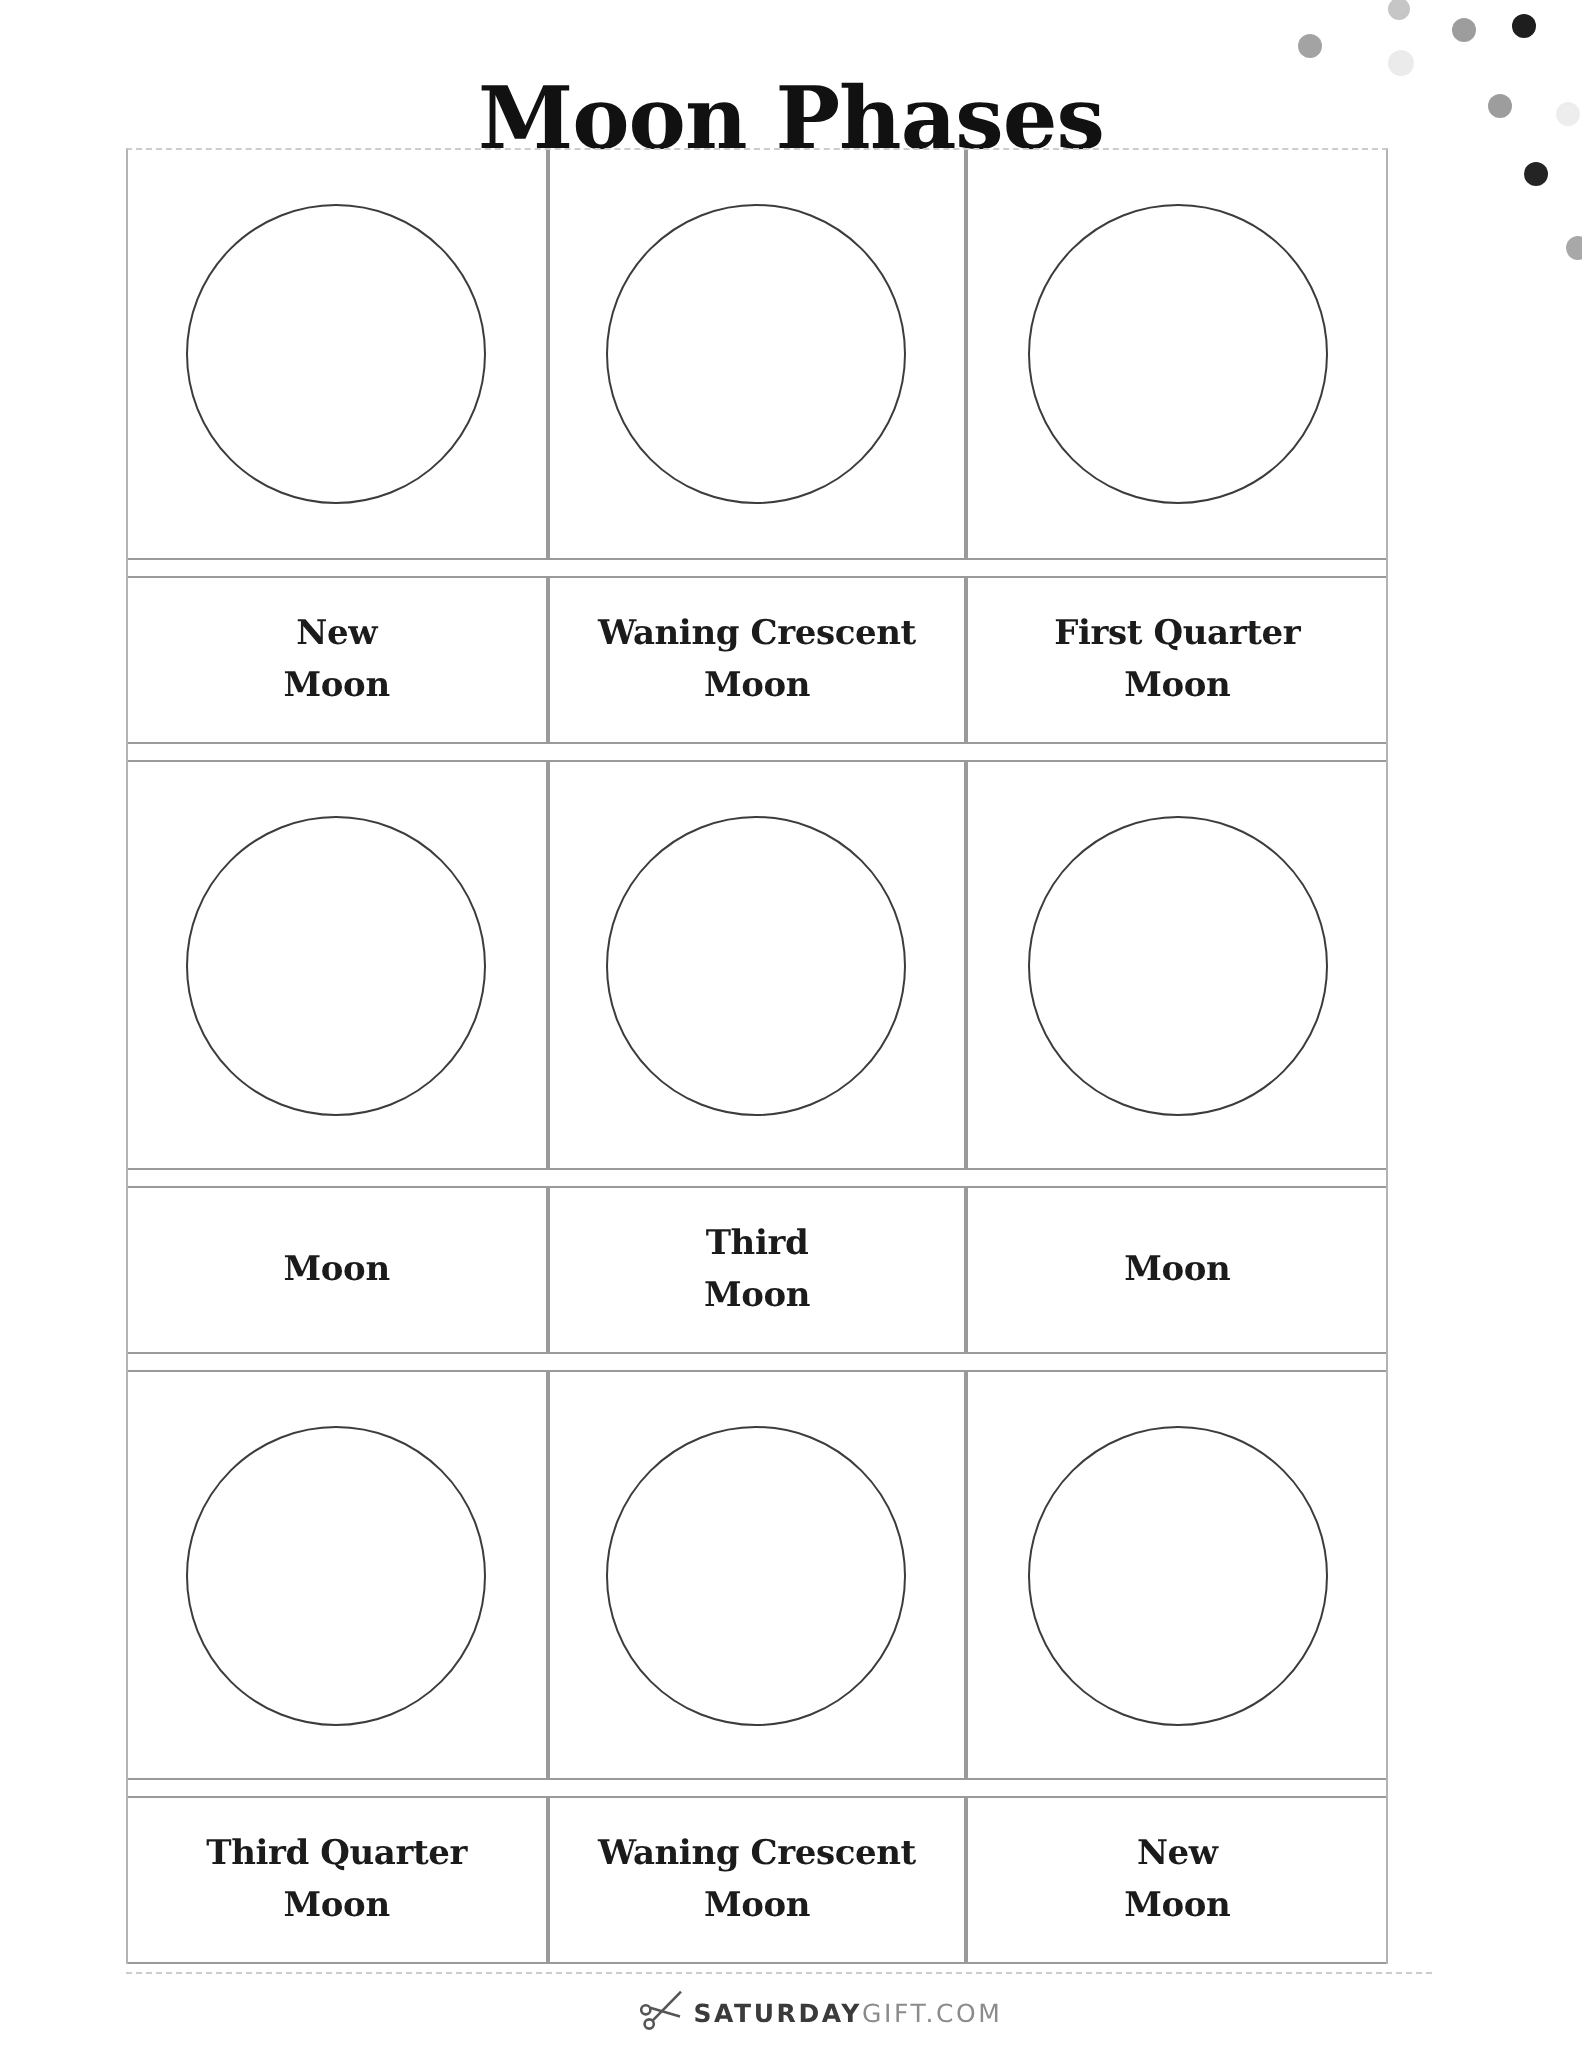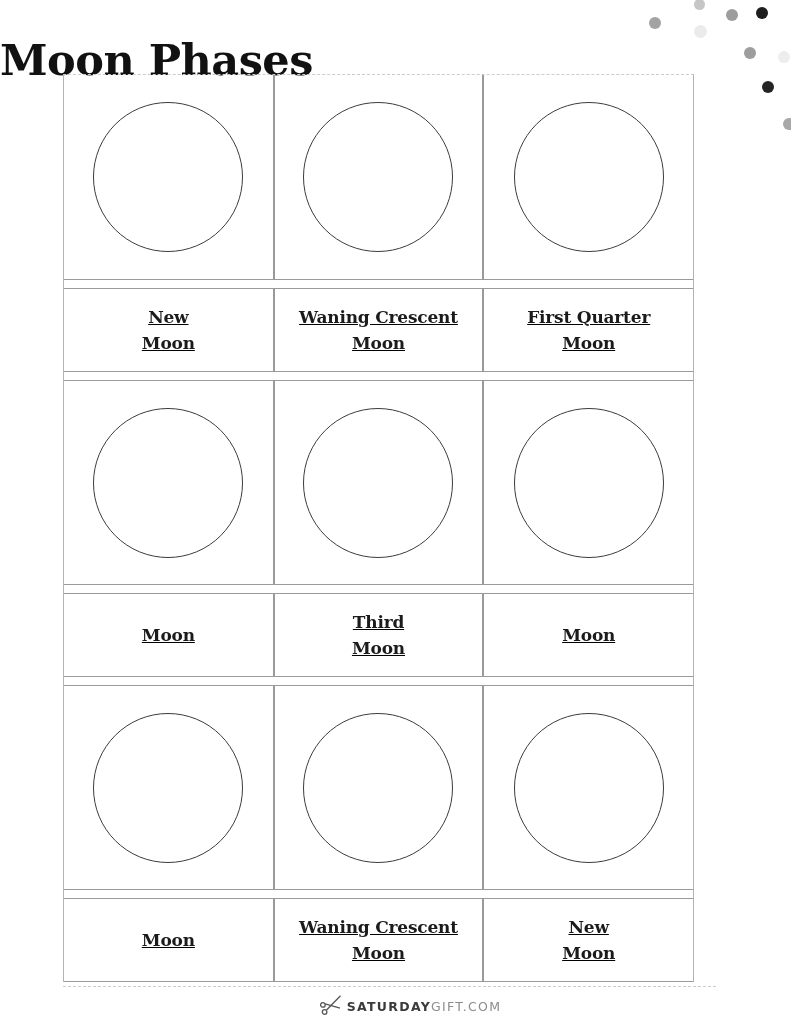--- a/index.html
+++ b/index.html
@@ -14,21 +14,21 @@
     overflow: hidden;
     font-family: "DejaVu Serif", serif;
   }
 
   
   .title {
     position: absolute;
     top: 2px;
     left: 0;
     right: 0;
-    text-align: left;
+    text-align: center;
     font-family: "DejaVu Serif", serif;
     font-weight: 700;
     font-size: 43px;
     letter-spacing: -0.5px;
     color: var(--title-text, #111);
     line-height: 58px;
   }
 
   
   .confetti {
@@ -49,21 +49,20 @@
     width: 631px;
     height: 908px;
     box-sizing: border-box;
     border-left: 1px solid var(--outer-border, #b3b3b3);
     border-right: 1px solid var(--outer-border, #b3b3b3);
     border-top: 1px dashed var(--cut-line, #ccc);
     display: grid;
     grid-template-columns: repeat(3, 1fr);
     grid-template-rows: 1fr 84px 1fr 84px 1fr 84px;
     row-gap: 8px;
-    text-decoration: underline;
   }
   .cell {
     border: 1px solid var(--cell-border, #9a9a9a);
     display: flex;
     flex-direction: column;
     align-items: center;
     justify-content: center;
   }
   
   .moon-grid > .cell:nth-child(-n+3) { border-top: none; }
@@ -188,20 +187,21 @@
     <div class="moon-circle"></div>
   </div>
   <div class="cell circle-cell">
     <div class="moon-circle"></div>
   </div>
   <div class="cell circle-cell">
     <div class="moon-circle"></div>
   </div>
 
   <div class="cell label-cell">
+    <div>Third Quarter</div>
     <div>Moon</div>
   </div>
   <div class="cell label-cell">
     <div>Waning Crescent</div>
     <div>Moon</div>
   </div>
   <div class="cell label-cell">
     <div>New</div>
     <div>Moon</div>
   </div>

